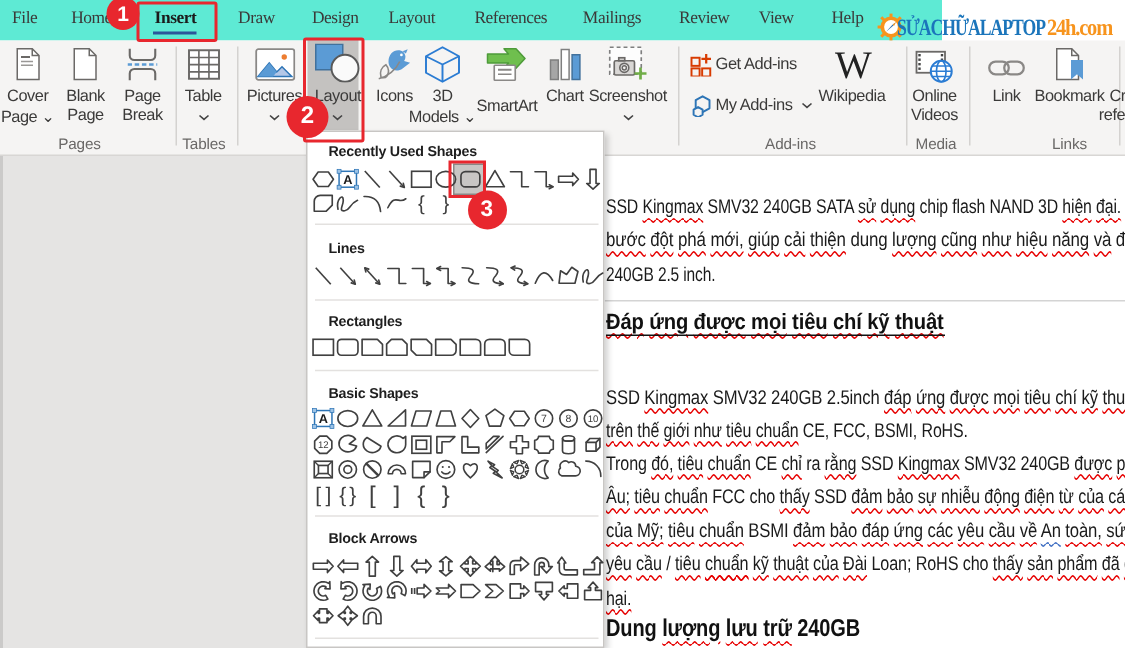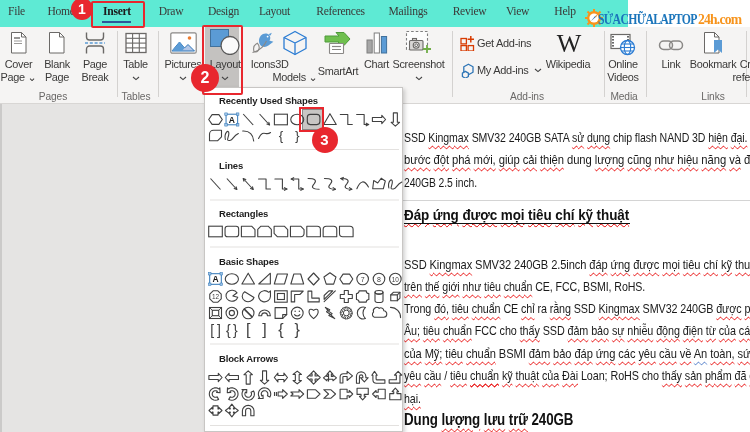--- a/index.html
+++ b/index.html
@@ -127,21 +127,21 @@
           <circle cx="17.6" cy="5.6" r="0.9" fill="#fff"></circle>
           <path d="M18.4,3.2 l3.4,-1.4 -1.2,2.8 z" fill="#5b9bd5"></path>
           <path d="M2.5,21.5 c6,-1.5 11.5,-6 14,-11.5" fill="none" stroke="#8a8886" stroke-width="1.1"></path>
           <path d="M4,20.5 c-1,-3.5 0.3,-6.8 3.3,-8.3 2.2,2.4 2.2,5.6 0.6,7.6 -1.1,1.3 -2.5,1.2 -3.9,0.7 z" fill="none" stroke="#8a8886" stroke-width="1.1"></path>
         </svg></div>
 <div class="blab" style="left:223.0px;top:30.5px;width:80px">Icons</div>
 <div style="position:absolute;left:282.0px;top:3px;width:26px;height:26px"><svg width="26" height="26" viewBox="0 0 26 26" style="">
           <path d="M13,1.5 L24,7.5 L24,18.5 L13,24.5 L2,18.5 L2,7.5 Z" fill="none" stroke="#2b7cd3" stroke-width="1.3" stroke-linejoin="round"></path>
           <path d="M2,7.5 L13,13 L24,7.5 M13,13 L13,24.5" fill="none" stroke="#2b7cd3" stroke-width="1.3" stroke-linejoin="round"></path>
         </svg></div>
-<div class="blab" style="left:242px;top:30.5px;width:80px">3D</div>
+<div class="blab" style="left:255.0px;top:30.5px;width:80px">3D</div>
 <div class="blab" style="left:255.0px;top:44px;width:80px">Models ⌄</div>
 <div style="position:absolute;left:323.0px;top:4px;width:30px;height:24px"><svg width="30" height="24" viewBox="0 0 30 24" style="">
           <path d="M2,4 h14 l-3,-3.5 h8 l6,6.5 -6,6.5 h-8 l3,-3.5 h-14 z" fill="#6fbf4e" stroke="#4e9b3a" stroke-width="1" stroke-linejoin="round" transform="translate(0,1)"></path>
           <rect x="6.5" y="12.5" width="14" height="10" rx="0.5" fill="#fff" stroke="#8a8886" stroke-width="1.1"></rect>
           <line x1="9" y1="15.5" x2="18" y2="15.5" stroke="#8a8886" stroke-width="1.2"></line>
           <line x1="9" y1="18.5" x2="18" y2="18.5" stroke="#8a8886" stroke-width="1"></line>
         </svg></div>
 <div class="blab" style="left:298.0px;top:38px;width:80px">SmartArt</div>
 <div style="position:absolute;left:364.5px;top:4px;width:24px;height:24px"><svg width="24" height="24" viewBox="0 0 24 24" style="">
           <rect x="2" y="9" width="5.2" height="13" fill="#a6a6a6" stroke="#7f7f7f" stroke-width="1"></rect>

